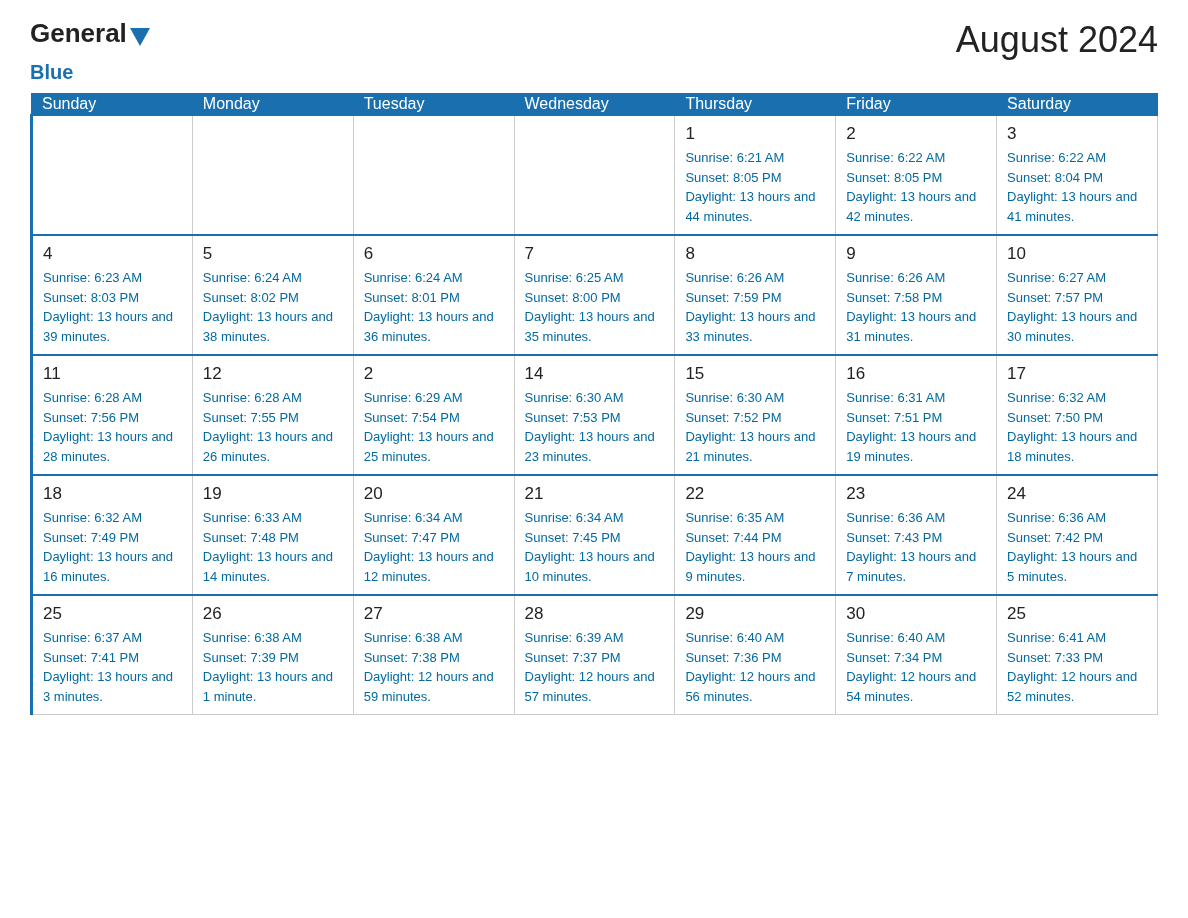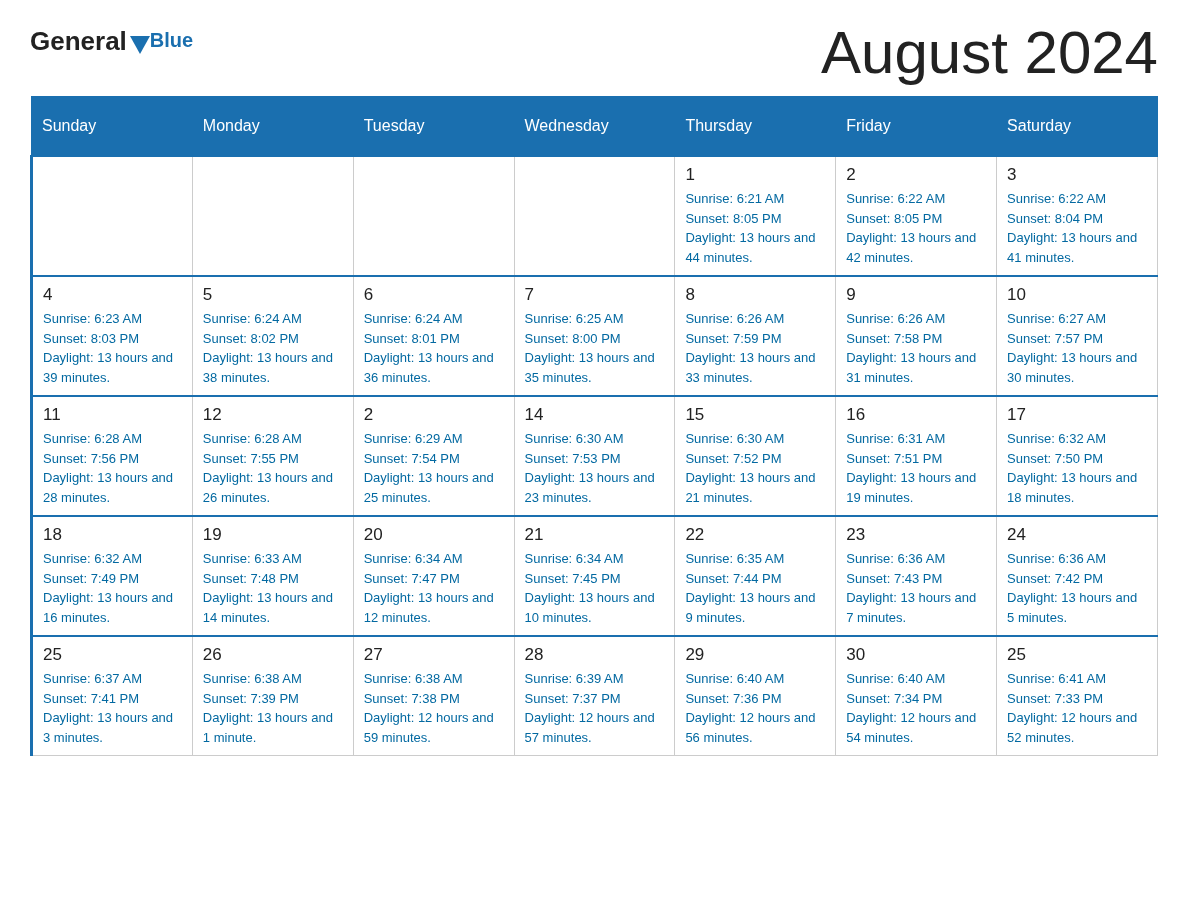--- a/index.html
+++ b/index.html
@@ -12,54 +12,55 @@
       padding: 20px 30px 30px 30px;
     }
     .header {
       display: flex;
       justify-content: space-between;
       align-items: flex-start;
       margin-bottom: 10px;
     }
     .logo {
       display: flex;
+      flex-direction: column;
       align-items: flex-start;
-      margin-top: 8px;
+      gap: 14px;
     }
     .logo-text {
       font-size: 26px;
       font-weight: bold;
       color: #222;
       line-height: 1;
     }
     .title-section {
       text-align: right;
     }
     .month-title {
-      font-size: 60px;
+      font-size: 36px;
       font-weight: normal;
       color: #222;
       line-height: 1.1;
     }
     .location-title {
       font-size: 22px;
       color: #222;
       margin-top: 4px;
     }
     .calendar {
       width: 100%;
       border-collapse: collapse;
       margin-top: 8px;
     }
     .calendar th {
       background-color: #1a6faf;
       color: #fff;
       font-size: 16px;
       font-weight: normal;
-      padding: 20px 10px;
+      padding: 1px 10px;
       text-align: left;
       border: 1px solid #1a6faf;
     }
     .calendar td {
       border: 1px solid #ccc;
       vertical-align: top;
       padding: 8px 10px;
       width: 14.28%;
       min-height: 110px;
       font-size: 13px;

